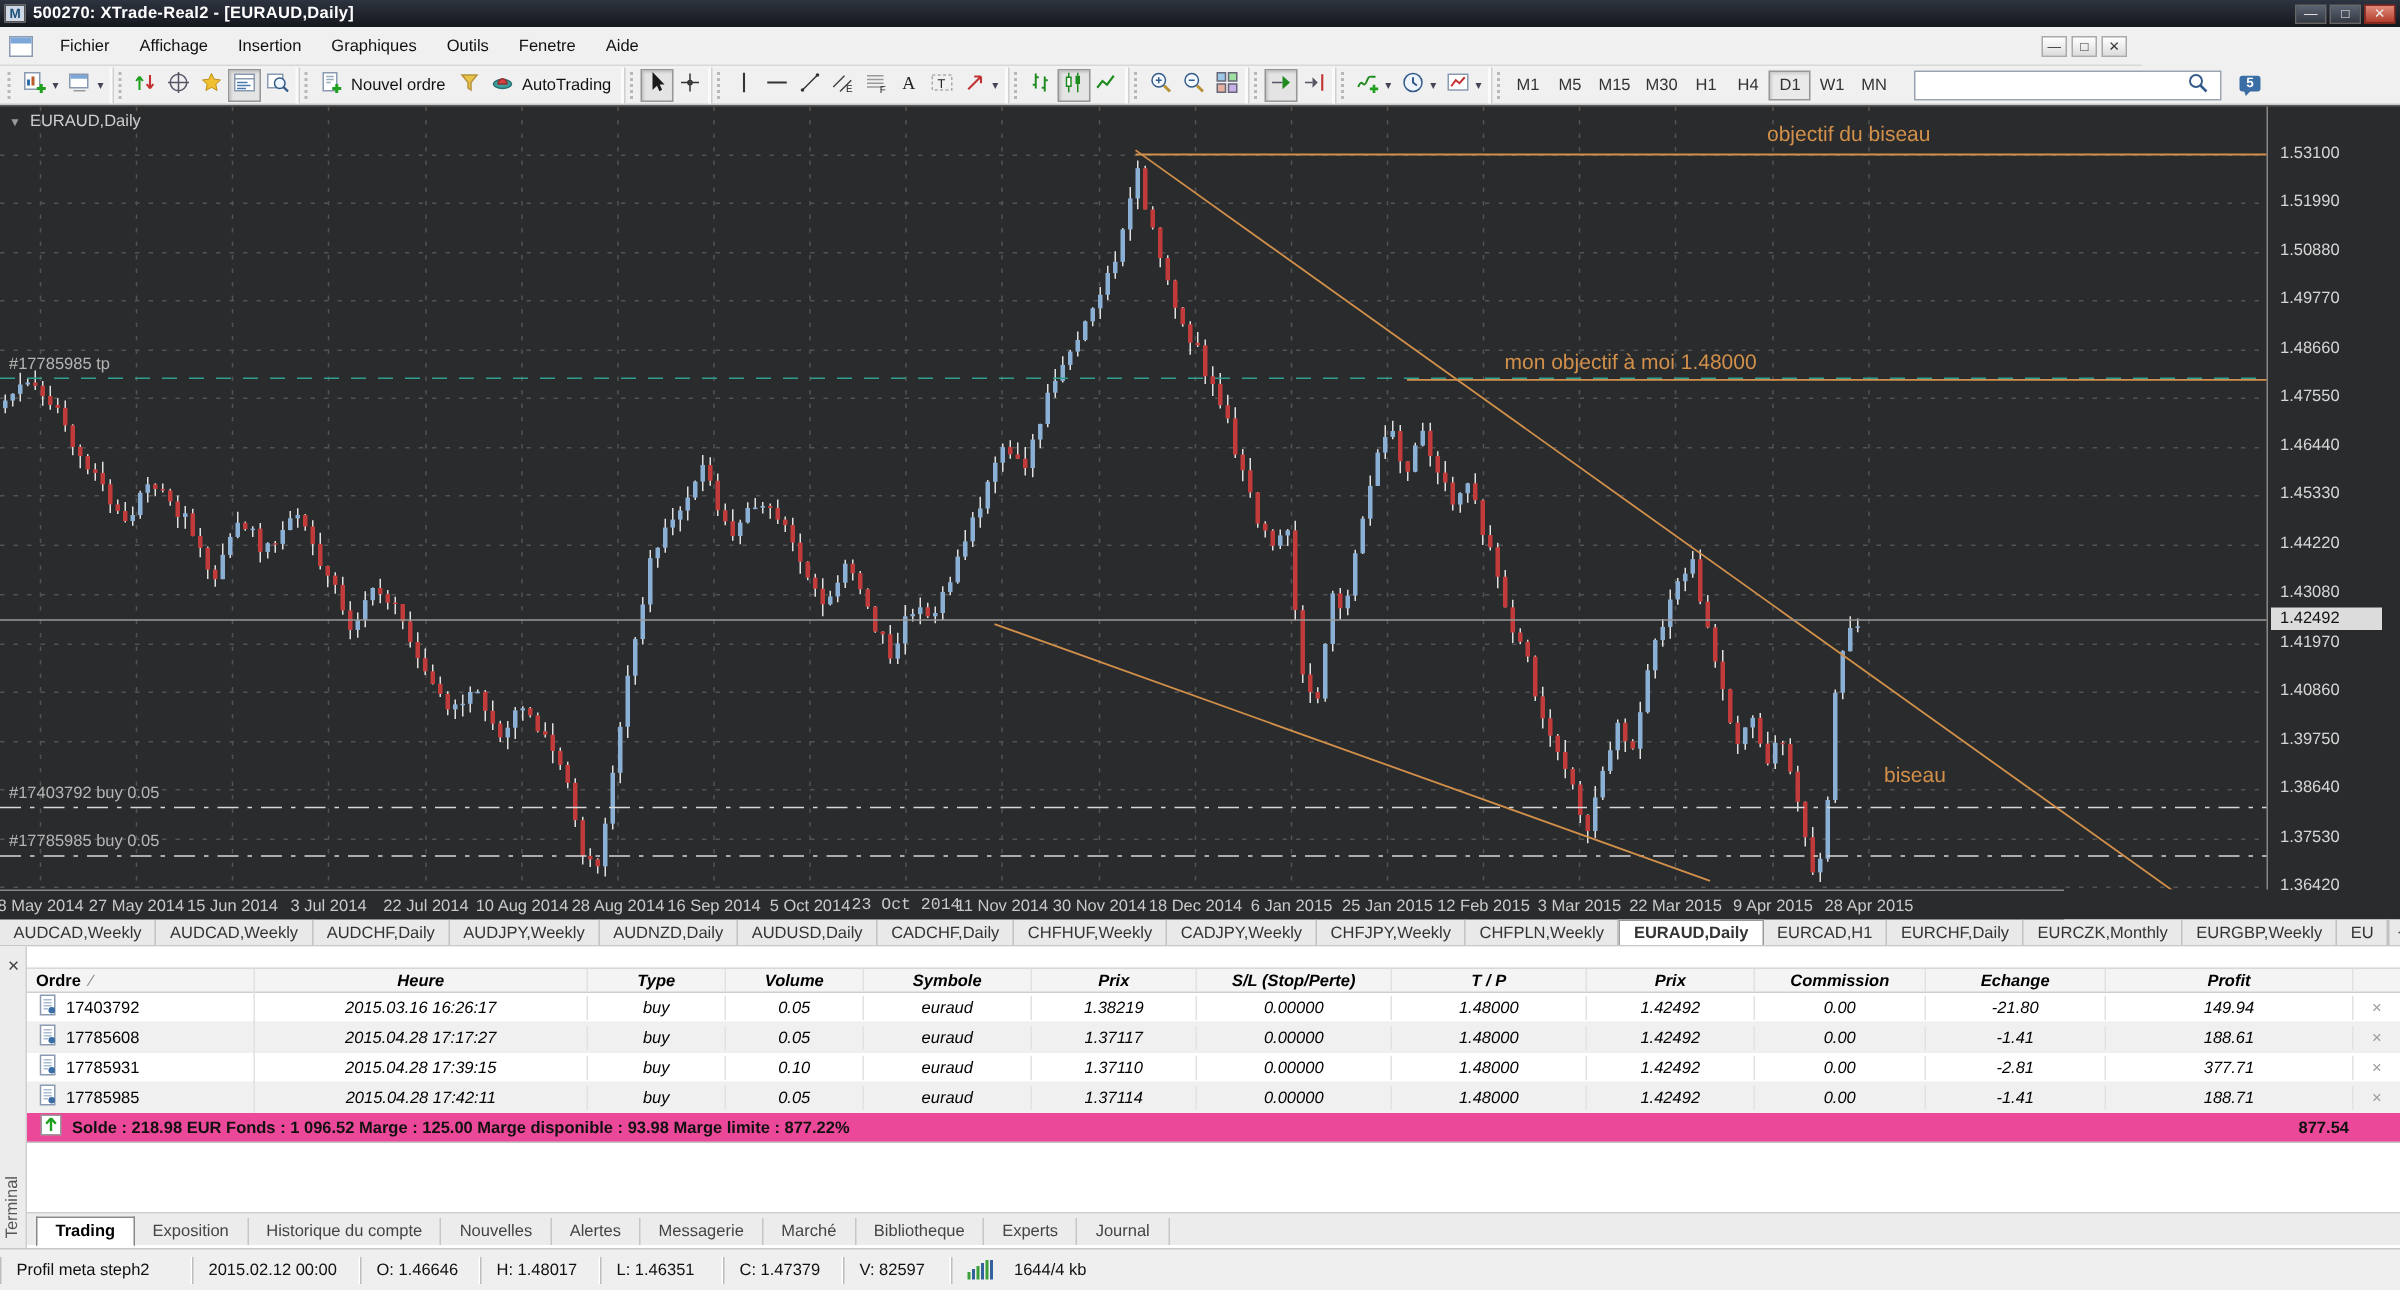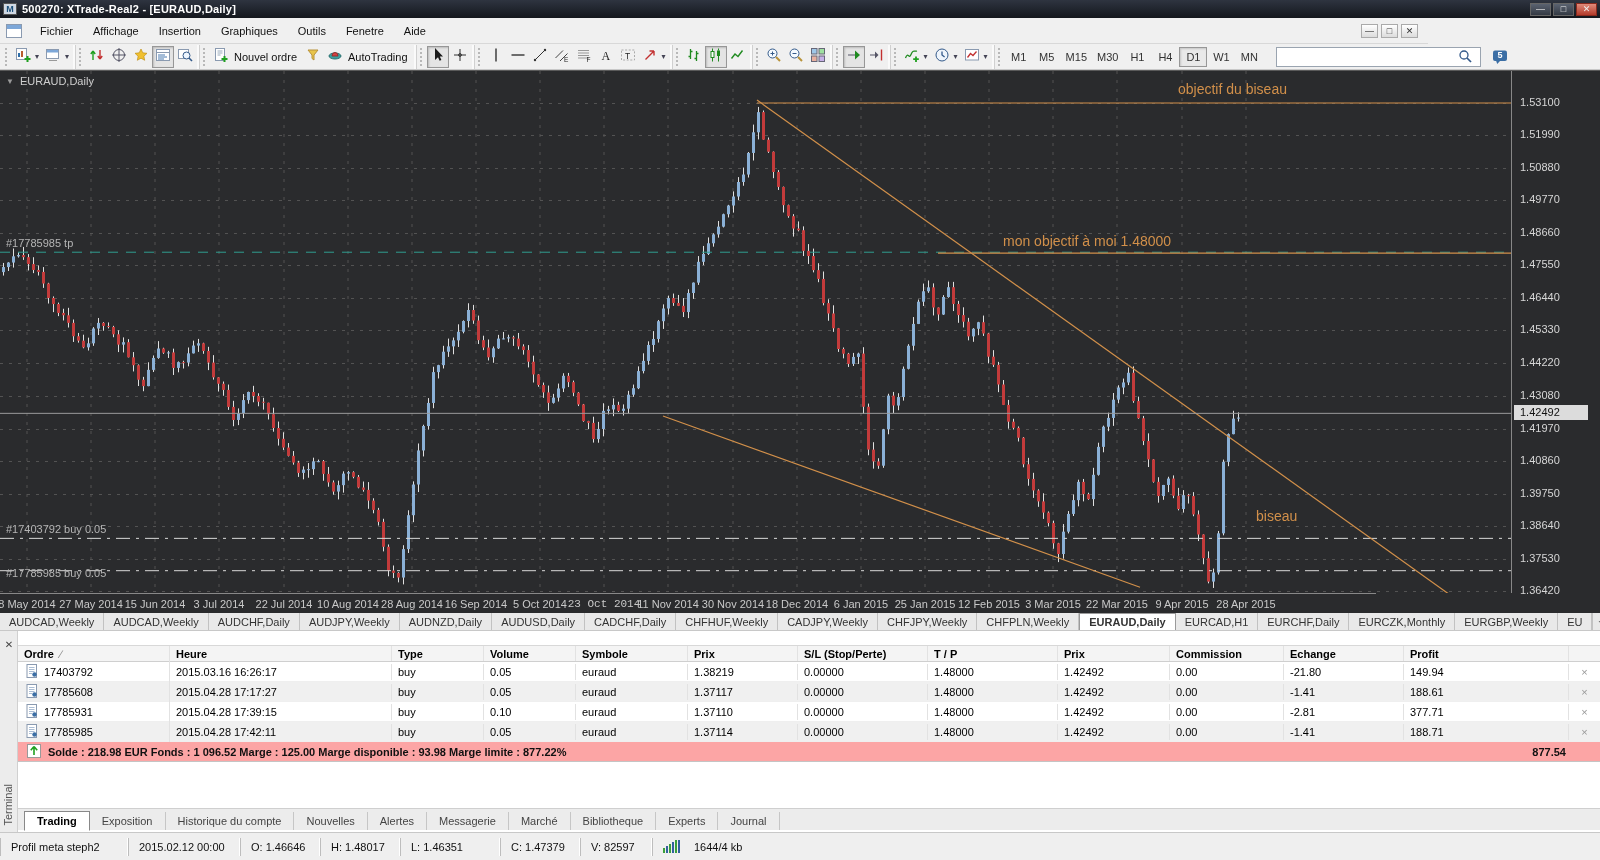--- a/index.html
+++ b/index.html
@@ -75,27 +75,27 @@
   .terminal { position:absolute; top:631px; left:0; width:1600px; height:201px; background:#fff; }
   .tstrip { position:absolute; left:0; top:0; width:18px; height:100%; background:#ececec; border-right:1px solid #d0d0d0; }
   .tstrip .closex { display:block; width:18px; text-align:center; color:#444; font-size:10px; padding-top:8px; }
   .tstrip .vlabel { position:absolute; bottom:6px; left:2px; writing-mode:vertical-rl; transform:rotate(180deg);
     color:#555; font-size:11px; }
   .ttable { position:absolute; left:18px; top:14px; right:0; }
   .thead { display:flex; height:17px; background:#f4f4f4; border-top:1px solid #d8d8d8; border-bottom:1px solid #cfcfcf; font-weight:bold; color:#000; }
   .thead > div, .trow > div { padding:2px 6px; border-right:1px solid #e2e2e2; white-space:nowrap; overflow:hidden; }
   .trow { display:flex; height:20px; align-items:center; border-bottom:1px solid #efefef; }
   .trow.alt { background:#f0f0f0; }
-  .num { text-align:left; }
+  .num { text-align:center;font-style:italic; }
   .c0{width:152px} .c1{width:222px} .c2{width:92px} .c3{width:92px} .c4{width:112px} .c5{width:110px}
   .c6{width:130px} .c7{width:130px} .c8{width:112px} .c9{width:114px} .c10{width:120px} .c11{width:165px}
   .cx{flex:1; text-align:center; color:#999; border-right:0!important;}
   .ordcell { display:flex; align-items:center; gap:4px; }
   .sortmark { color:#888; font-weight:normal; margin-left:6px; }
-  .balrow { position:absolute; left:18px; right:0; top:111px; height:20px; background:#fca5a5;
+  .balrow { position:absolute; left:18px; right:0; top:111px; height:20px; background:#ec4899;
     display:flex; align-items:center; gap:6px; padding:0 8px; font-weight:bold; color:#111; border-bottom:1px solid #c4c4c4; }
   .balrow .profit { margin-left:auto; padding-right:26px; }
   .btabs { position:absolute; left:18px; right:0; bottom:2px; height:22px; background:#ececec;
     border-top:1px solid #cfcfcf; display:flex; align-items:flex-end; padding-left:6px; }
   .btab { padding:3px 12px; color:#444; border-right:1px solid #c6c6c6; white-space:nowrap; }
   .btab.active { background:#fff; border:1px solid #888; border-bottom:1px solid #fff; font-weight:bold; color:#000; margin-bottom:-1px; }
 
   
   .statusbar { position:absolute; top:832px; left:0; width:1600px; height:28px; background:#efefef;
     border-top:1px solid #c8c8c8; display:flex; align-items:center; color:#111; }
@@ -944,21 +944,21 @@
         </svg>
       <div class="symlabel">
         <span class="tri">▼</span>
         <span>EURAUD,Daily</span>
       </div>
       <div class="ann" style="left:1178px; top:10px;">objectif du biseau</div>
       <div class="ann" style="left:1003px; top:162px;">mon objectif à moi 1.48000</div>
       <div class="ann" style="left:1256px; top:437px;">biseau</div>
       <div class="olabel" style="left:6px; top:166px;">#17785985 tp</div>
       <div class="olabel" style="left:6px; top:452px;">#17403792 buy 0.05</div>
-      <div class="olabel" style="left:6px; top:496px;">#17785985 buy 0.05</div>
+      <div class="olabel" style="left:6px; top:484px;">#17785985 buy 0.05</div>
     </div>
     <div class="paxis" id="paxis">
       <div class="pbadge" style="top:334px;">1.42492</div>
     <div class="plabel" style="top: 25px;">1.53100</div>
         <div class="plabel" style="top: 57.4748px;">1.51990</div>
         <div class="plabel" style="top: 89.9496px;">1.50880</div>
         <div class="plabel" style="top: 122.424px;">1.49770</div>
         <div class="plabel" style="top: 154.899px;">1.48660</div>
         <div class="plabel" style="top: 187.374px;">1.47550</div>
         <div class="plabel" style="top: 219.849px;">1.46440</div>
@@ -1151,21 +1151,21 @@
         <span class="btab">Experts</span>
         <span class="btab">Journal</span>
       </div>
   </div>
 
   <div class="statusbar">
     <div class="sseg" style="width:128px">Profil meta steph2</div>
     <div class="sseg" style="width:112px">2015.02.12 00:00</div>
     <div class="sseg" style="width:80px">O: 1.46646</div>
     <div class="sseg" style="width:80px">H: 1.48017</div>
-    <div class="sseg" style="width:100px">L: 1.46351</div>
+    <div class="sseg" style="width:82px">L: 1.46351</div>
     <div class="sseg" style="width:80px">C: 1.47379</div>
     <div class="sseg" style="width:72px">V: 82597</div>
     <div class="sseg" style="width:168px">
       <span class="netbars" id="netbars">
           <span style="height: 5px; background: rgb(58, 160, 58);"></span>
           <span style="height: 7px; background: rgb(51, 97, 158);"></span>
           <span style="height: 9px; background: rgb(58, 160, 58);"></span>
           <span style="height: 11px; background: rgb(51, 97, 158);"></span>
           <span style="height: 13px; background: rgb(58, 160, 58);"></span>
           <span style="height: 13px; background: rgb(51, 97, 158);"></span>

